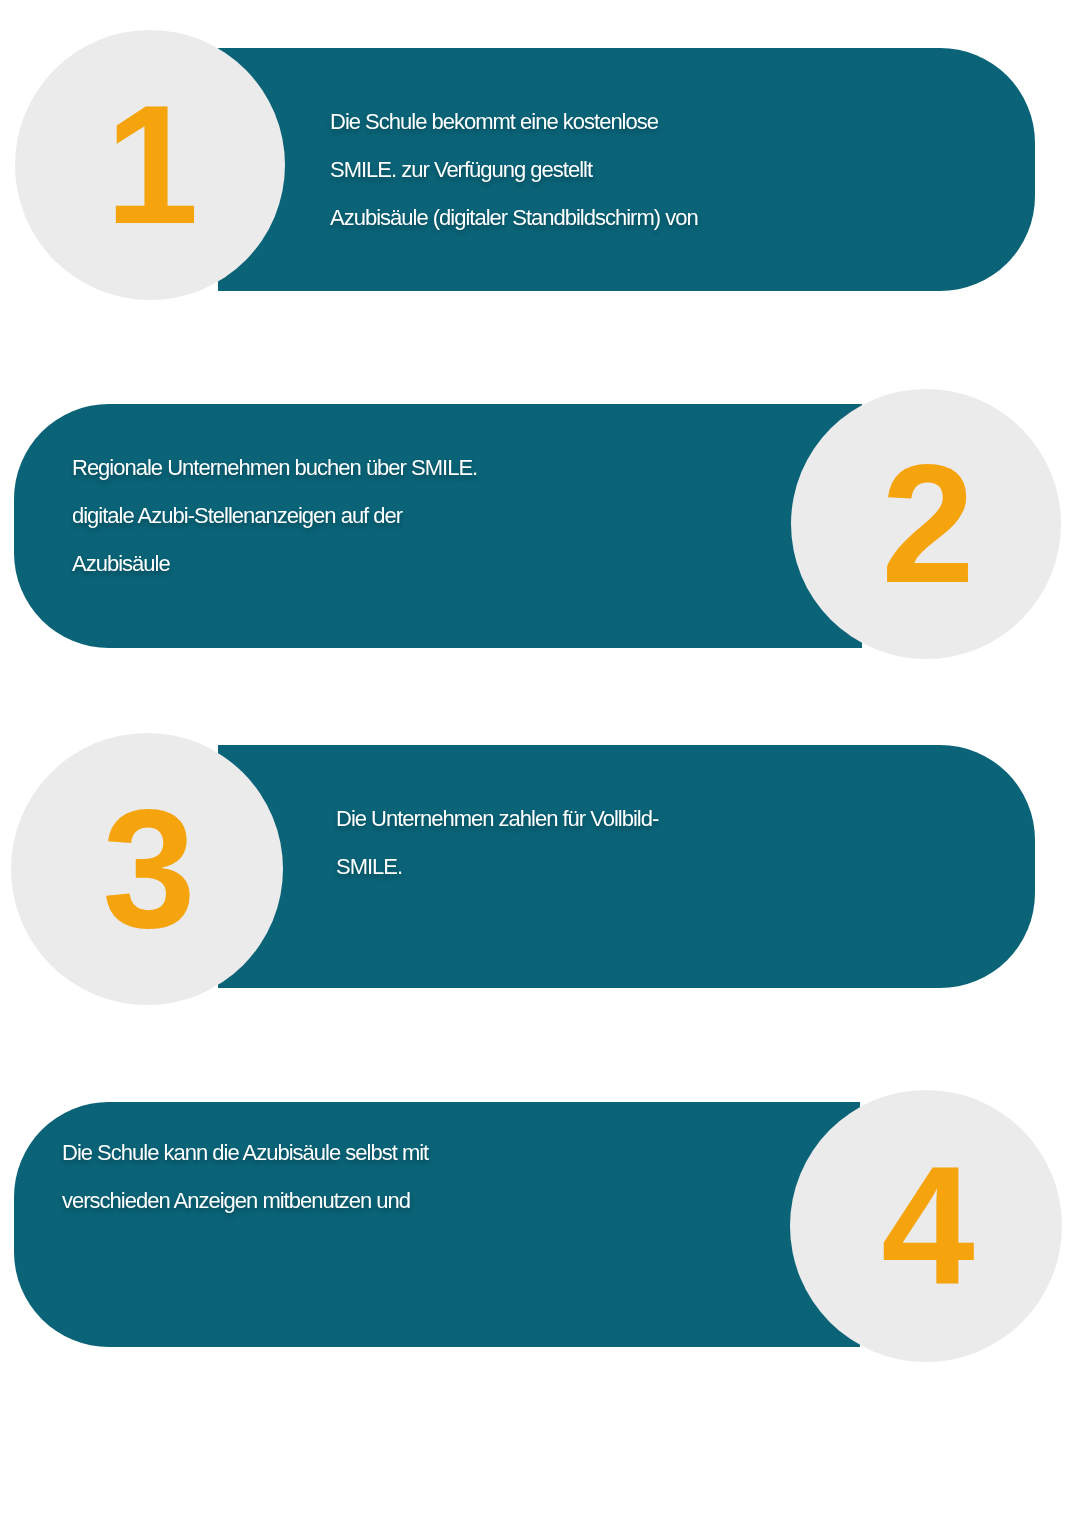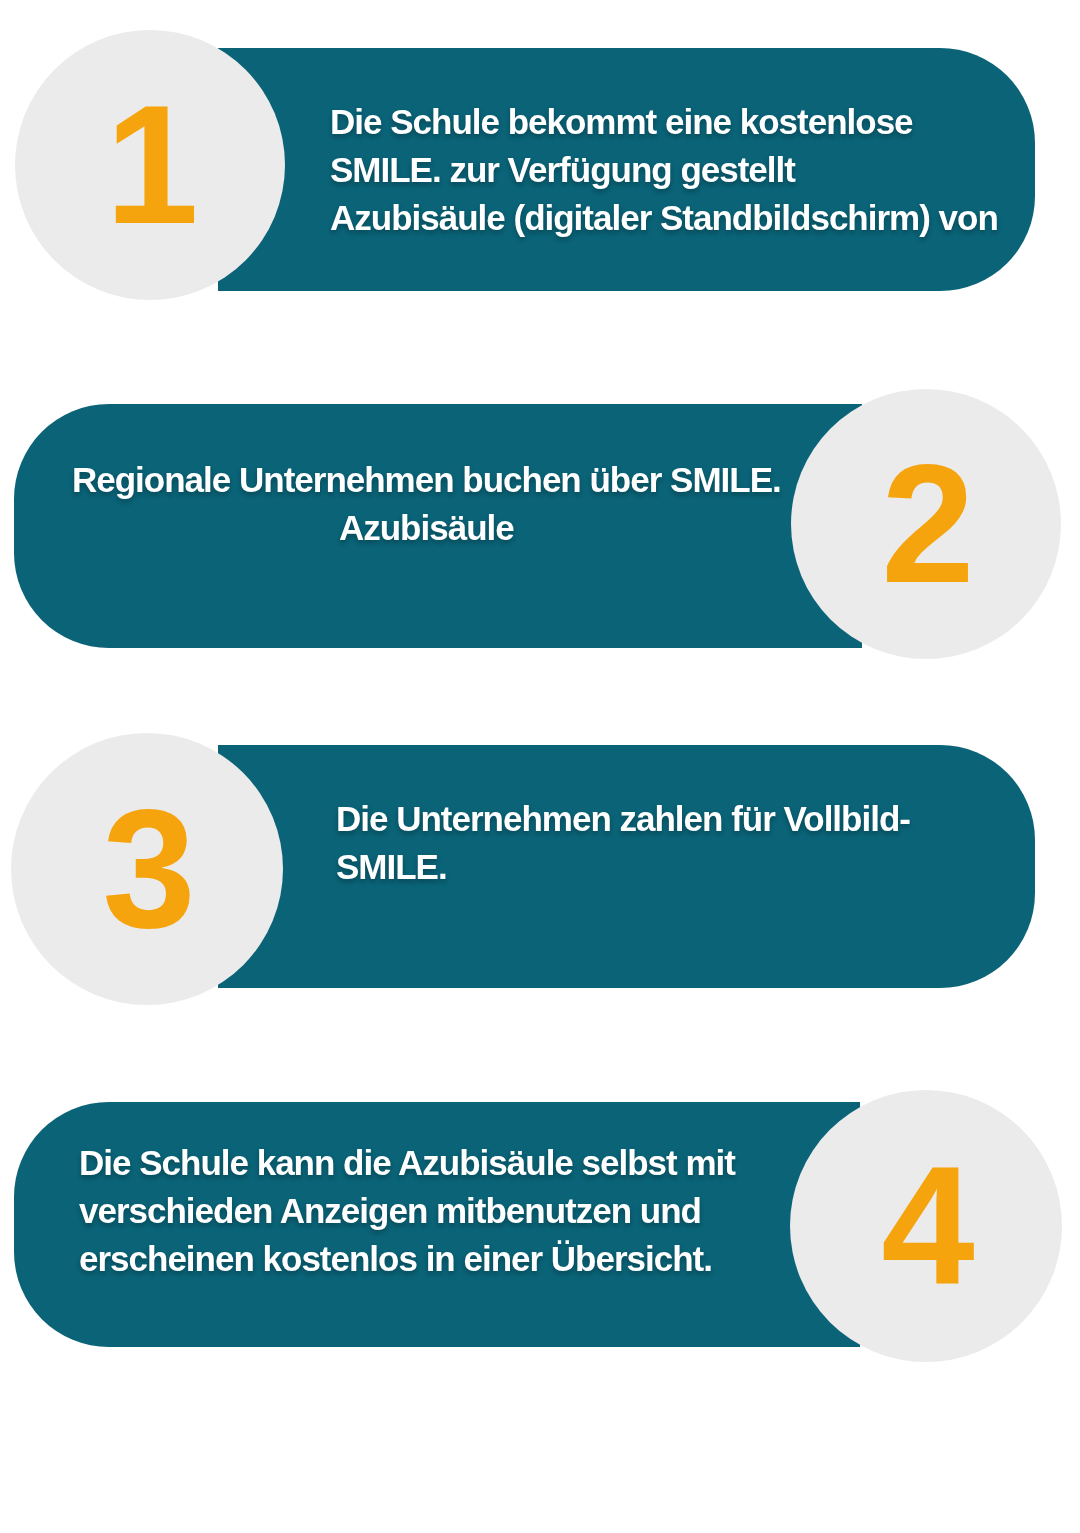--- a/index.html
+++ b/index.html
@@ -38,43 +38,43 @@
   .num{
     color:var(--orange);
     font-weight:bold;
     font-size:168px;
     line-height:1;
     letter-spacing:-4px;
   }
   .text{
     position:absolute;
     color:var(--text);
-    font-weight:bold;
-    font-size:35px;
+    font-weight:normal;
+    font-size:22px;
     line-height:48px;
     letter-spacing:-1px;
     text-shadow:0 3px 5px rgba(0,0,0,0.28);
     white-space:nowrap;
   }
   
   .s1-bar{left:218px;top:48px;width:817px;height:243px;}
   .s1-circle{left:15px;top:30px;width:270px;height:270px;}
   .s1-text{left:330px;top:98px;}
   
   .s2-bar{left:14px;top:404px;width:848px;height:244px;}
   .s2-circle{left:791px;top:389px;width:270px;height:270px;}
-  .s2-text{left:72px;top:456px;text-align:center;}
+  .s2-text{left:72px;top:444px;}
   
   .s3-bar{left:218px;top:745px;width:817px;height:243px;}
   .s3-circle{left:11px;top:733px;width:272px;height:272px;}
   .s3-text{left:320px;top:795px;margin-left:16px;}
   
   .s4-bar{left:14px;top:1102px;width:846px;height:245px;}
   .s4-circle{left:790px;top:1090px;width:272px;height:272px;}
-  .s4-text{left:79px;top:1129px;margin-top:10px;}
+  .s4-text{left:62px;top:1129px;}
 </style>
 </head>
 <body>
 
 <div class="canvas">
 
   <section>
     <div class="bar round-right s1-bar"></div>
     <div class="text s1-text">
       <div>Die Schule bekommt eine kostenlose</div>
@@ -83,20 +83,21 @@
     </div>
     <div class="circle s1-circle">
       <span class="num">1</span>
     </div>
   </section>
 
   <section>
     <div class="bar round-left s2-bar"></div>
     <div class="text s2-text">
       <div>Regionale Unternehmen buchen über SMILE.</div>
+      <div>digitale Azubi-Stellenanzeigen auf der</div>
       <div>Azubisäule</div>
     </div>
     <div class="circle s2-circle">
       <span class="num">2</span>
     </div>
   </section>
 
   <section>
     <div class="bar round-right s3-bar"></div>
     <div class="text s3-text">
@@ -106,20 +107,19 @@
     <div class="circle s3-circle">
       <span class="num">3</span>
     </div>
   </section>
 
   <section>
     <div class="bar round-left s4-bar"></div>
     <div class="text s4-text">
       <div>Die Schule kann die Azubisäule selbst mit</div>
       <div>verschieden Anzeigen mitbenutzen und</div>
-      <div>erscheinen kostenlos in einer Übersicht.</div>
     </div>
     <div class="circle s4-circle">
       <span class="num">4</span>
     </div>
   </section>
 
 </div>
 
 </body></html>

